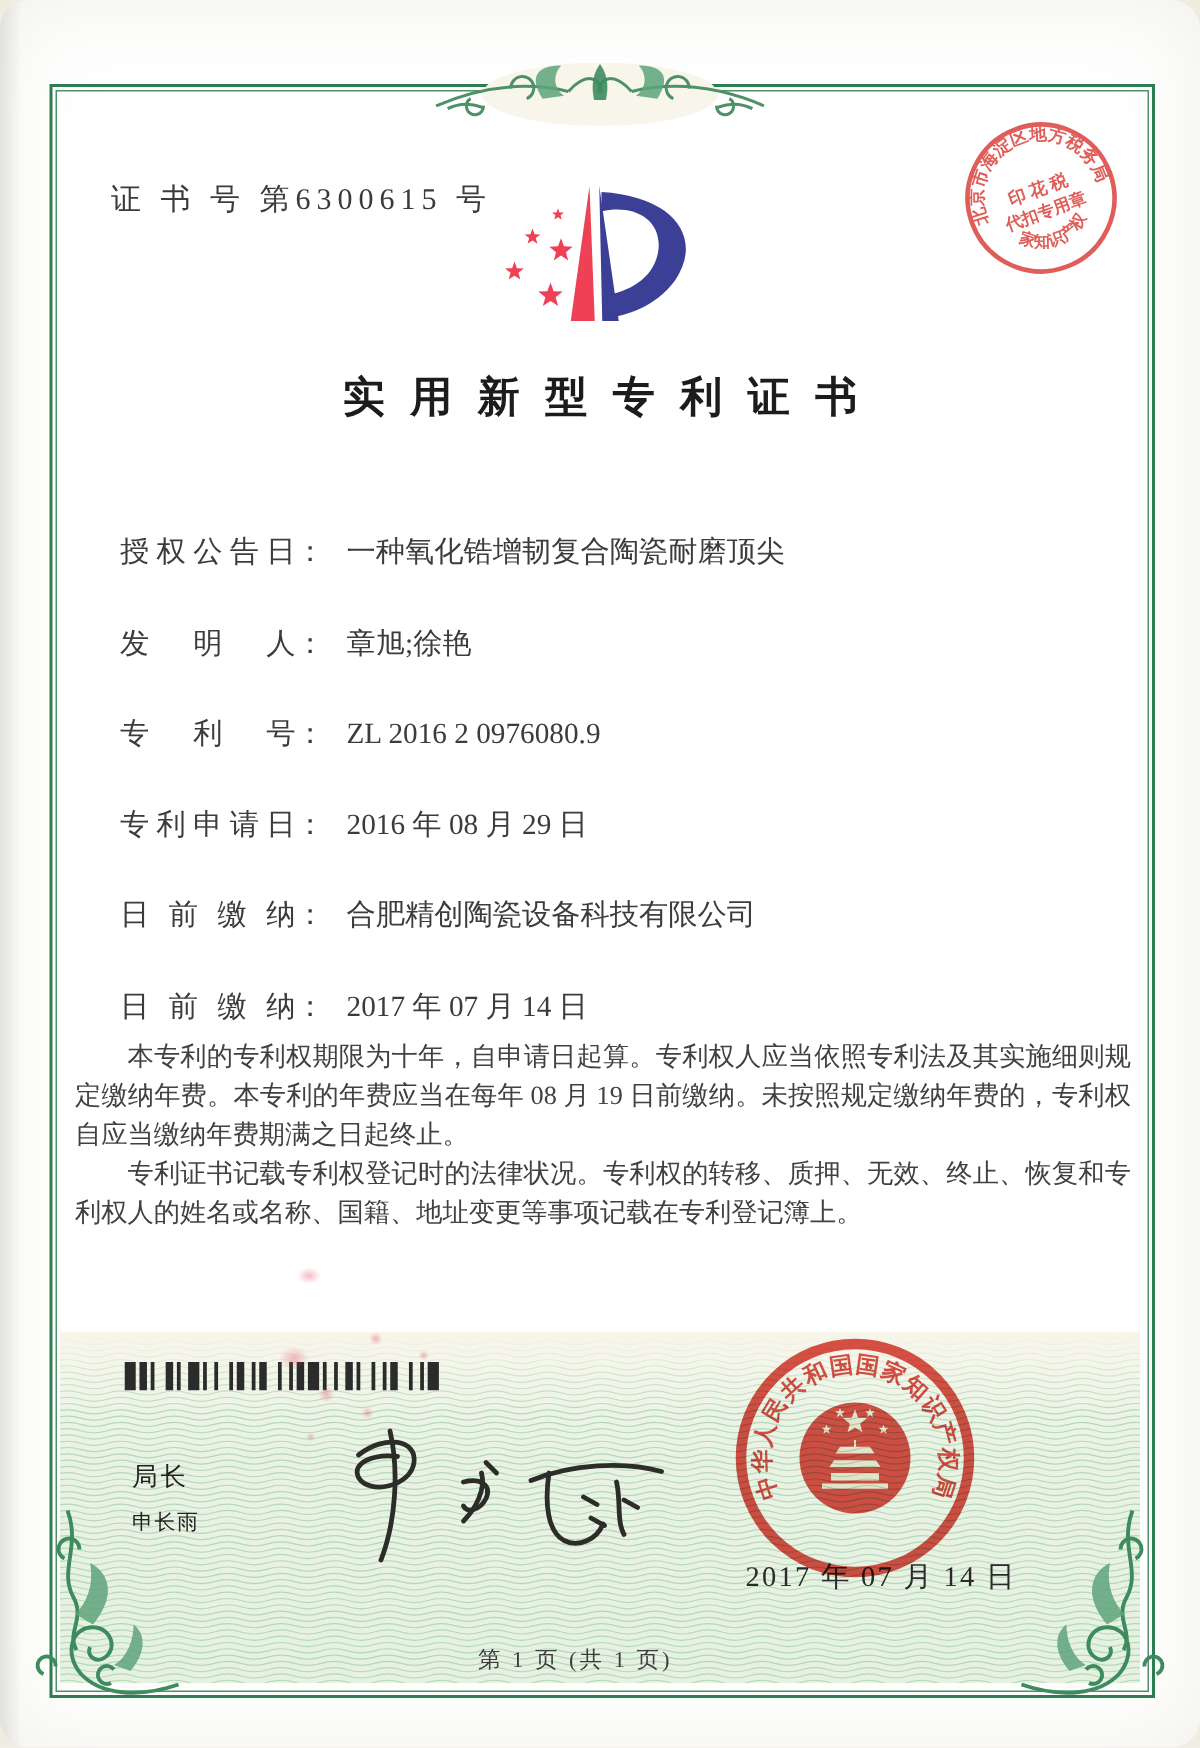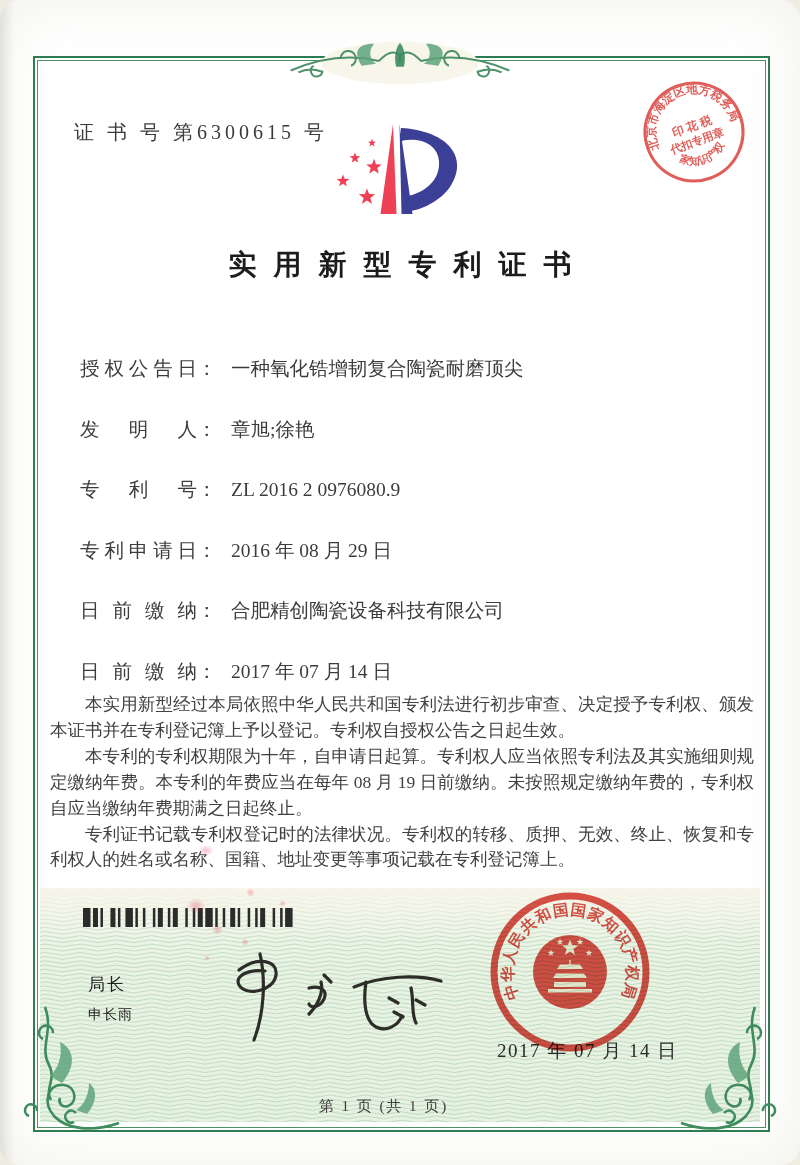--- a/index.html
+++ b/index.html
@@ -158,21 +158,20 @@
     </div>
     <div class="frow">
       <span class="flabel">日前缴纳</span><span class="fcolon">：</span><span class="fvalue">合肥精创陶瓷设备科技有限公司</span>
     </div>
     <div class="frow">
       <span class="flabel">日前缴纳</span><span class="fcolon">：</span><span class="fvalue">2017 年 07 月 14 日</span>
     </div>
   </div>
 
   <div class="paras">
-    <p>本实用新型经过本局依照中华人民共和国专利法进行初步审查、决定授予专利权、颁发本证书并在专利登记簿上予以登记。专利权自授权公告之日起生效。</p>
     <p>本专利的专利权期限为十年，自申请日起算。专利权人应当依照专利法及其实施细则规定缴纳年费。本专利的年费应当在每年 08 月 19 日前缴纳。未按照规定缴纳年费的，专利权自应当缴纳年费期满之日起终止。</p>
     <p>专利证书记载专利权登记时的法律状况。专利权的转移、质押、无效、终止、恢复和专利权人的姓名或名称、国籍、地址变更等事项记载在专利登记簿上。</p>
   </div>
 
   <svg id="barcode" class="barcode" preserveAspectRatio="none" viewBox="0 0 114.7 19">
       <rect x="0.00" y="0" width="4.05" height="19"></rect>
       <rect x="5.40" y="0" width="2.70" height="19"></rect>
       <rect x="9.45" y="0" width="1.35" height="19"></rect>
       <rect x="14.85" y="0" width="2.70" height="19"></rect>
       <rect x="18.90" y="0" width="1.35" height="19"></rect>

